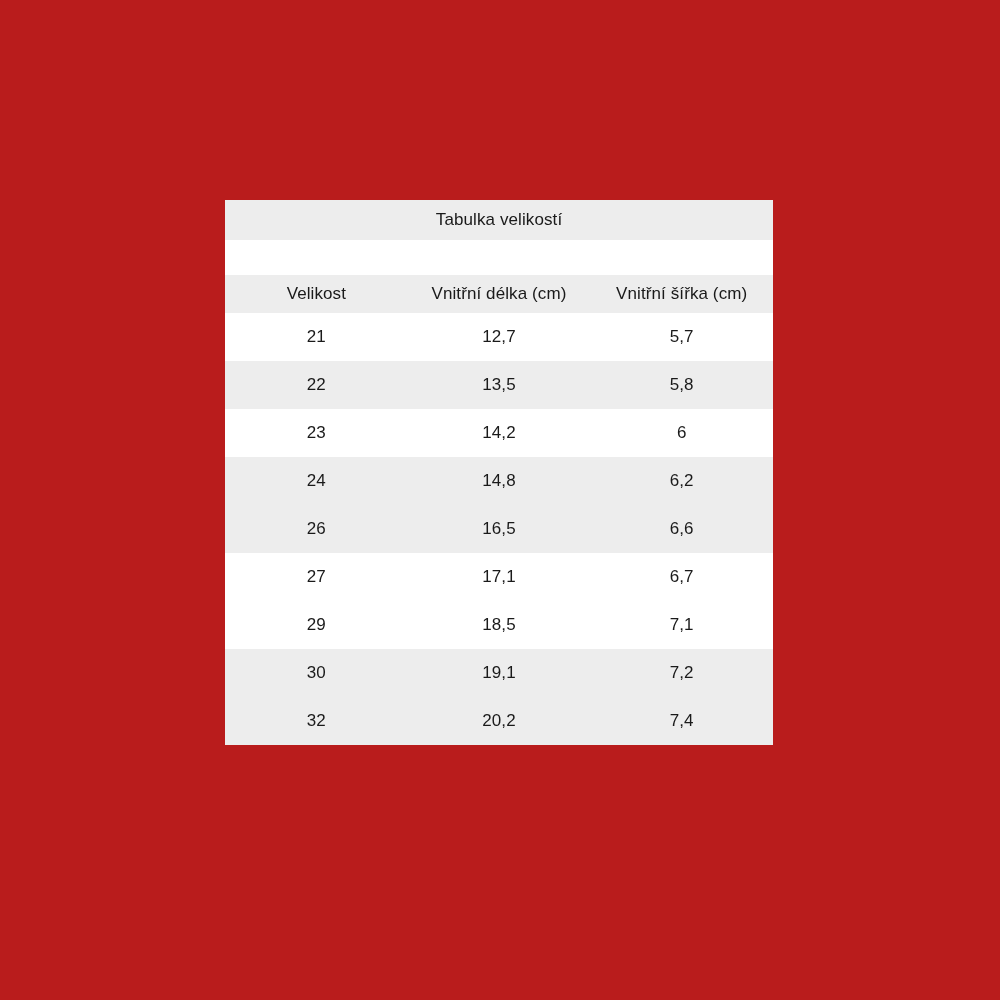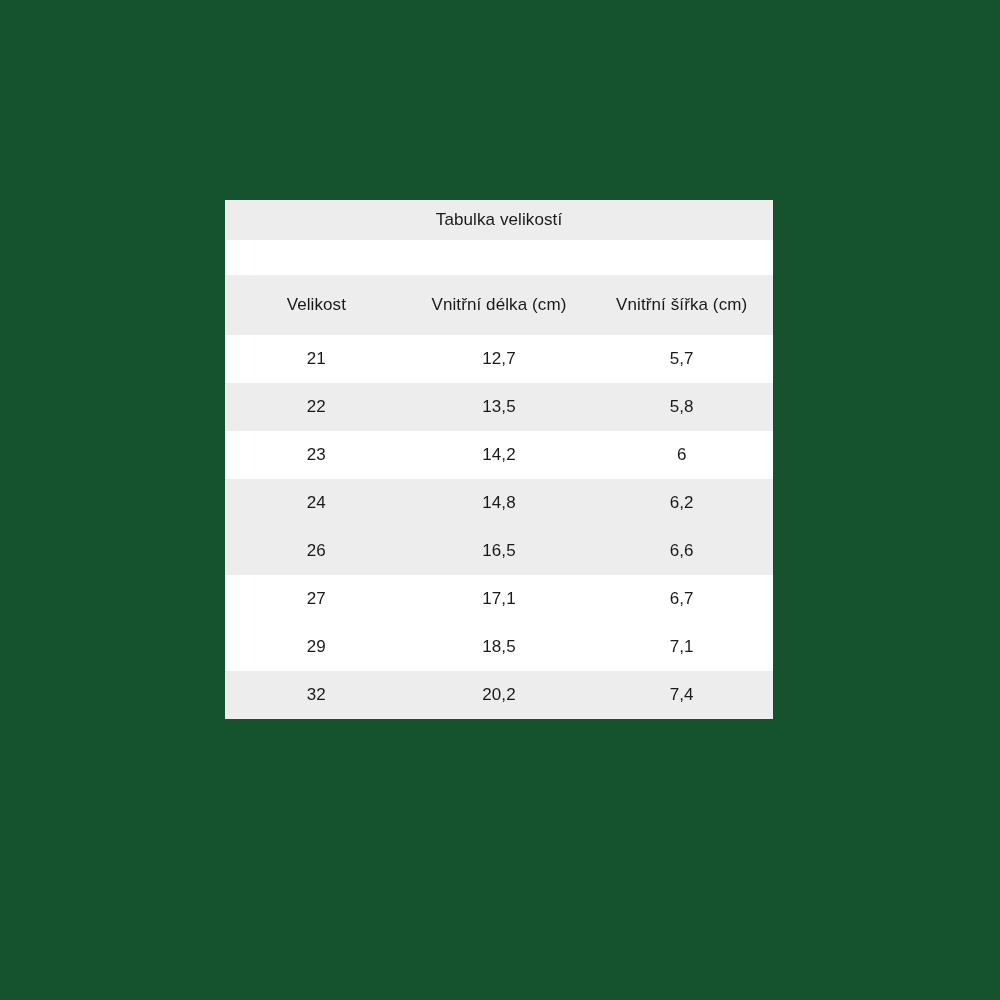--- a/index.html
+++ b/index.html
@@ -12,21 +12,21 @@
     height: 1000px;
     background: #ffffff;
     font-family: "Liberation Sans", sans-serif;
     -webkit-font-smoothing: antialiased;
   }
 
   #page {
     position: relative;
     width: 1000px;
     height: 1000px;
-    background: #14532d;
+    background: #b91c1c;
     overflow: hidden;
   }
 
   
   .size-table {
     position: absolute;
     left: 225px;
     top: 200px;
     width: 548px;
     border-collapse: collapse;
@@ -48,21 +48,21 @@
     background: #ffffff;
     height: 35px;
     padding: 0;
     border: none;
     font-size: 0;
     line-height: 0;
   }
 
   .size-table thead.col-head th {
     background: #ededed;
-    height: 60px;
+    height: 38px;
     padding: 0;
     text-align: center;
     vertical-align: middle;
     font-size: 17px;
     font-weight: normal;
     color: #1a1a1a;
     letter-spacing: 0.1px;
   }
 
   .size-table tbody.data-body td {
@@ -144,20 +144,25 @@
           <td class="col-size">27</td>
           <td class="col-len">17,1</td>
           <td class="col-width">6,7</td>
         </tr>
         <tr>
           <td class="col-size">29</td>
           <td class="col-len">18,5</td>
           <td class="col-width">7,1</td>
         </tr>
         <tr class="alt">
+          <td class="col-size">30</td>
+          <td class="col-len">19,1</td>
+          <td class="col-width">7,2</td>
+        </tr>
+        <tr class="alt">
           <td class="col-size">32</td>
           <td class="col-len">20,2</td>
           <td class="col-width">7,4</td>
         </tr>
       </tbody>
 
   </table>
 
 </div>
 

